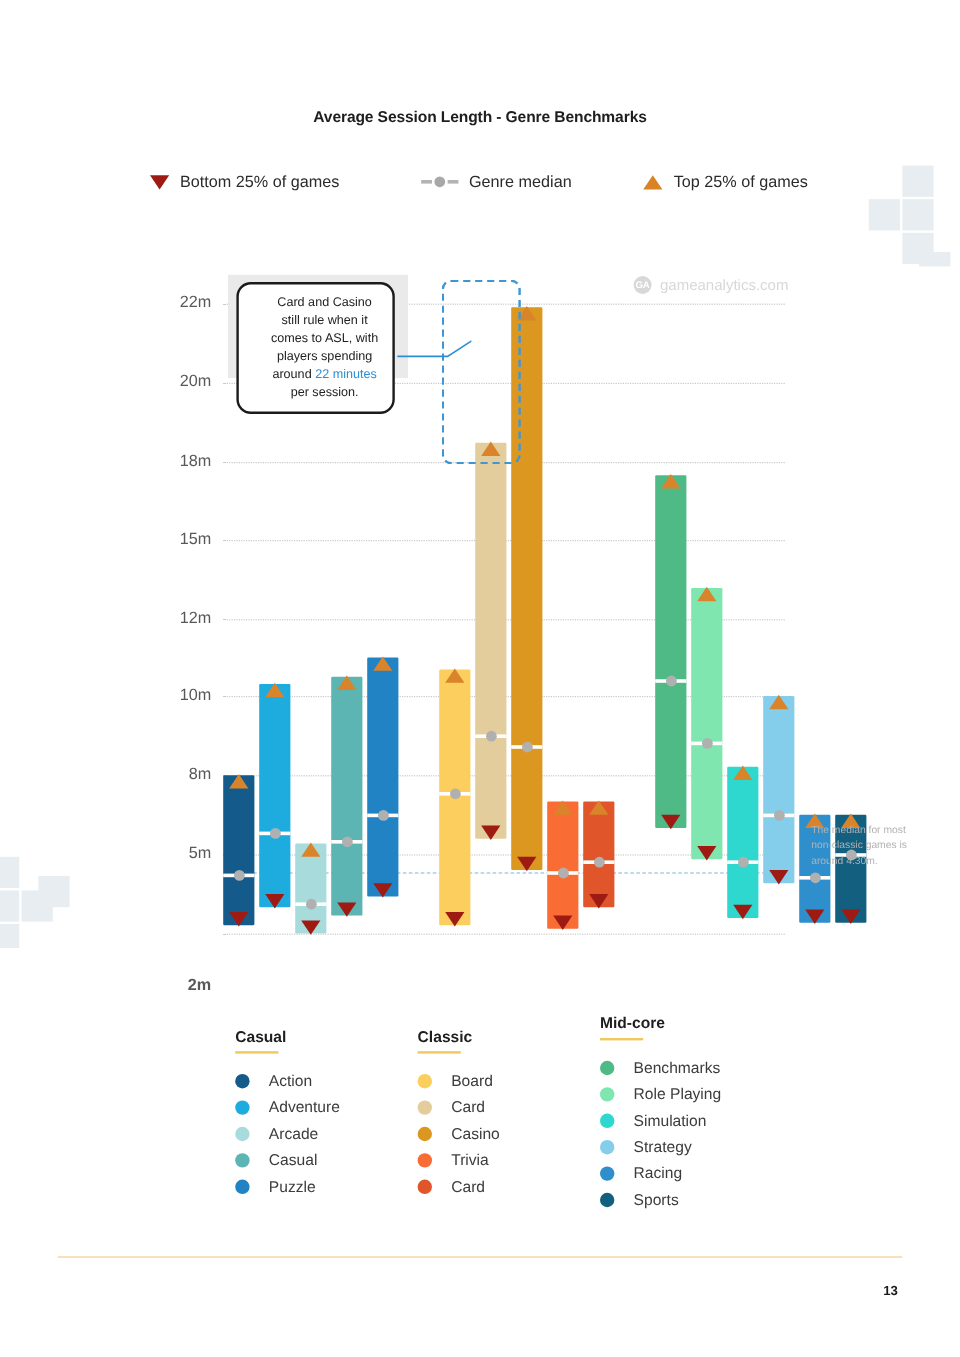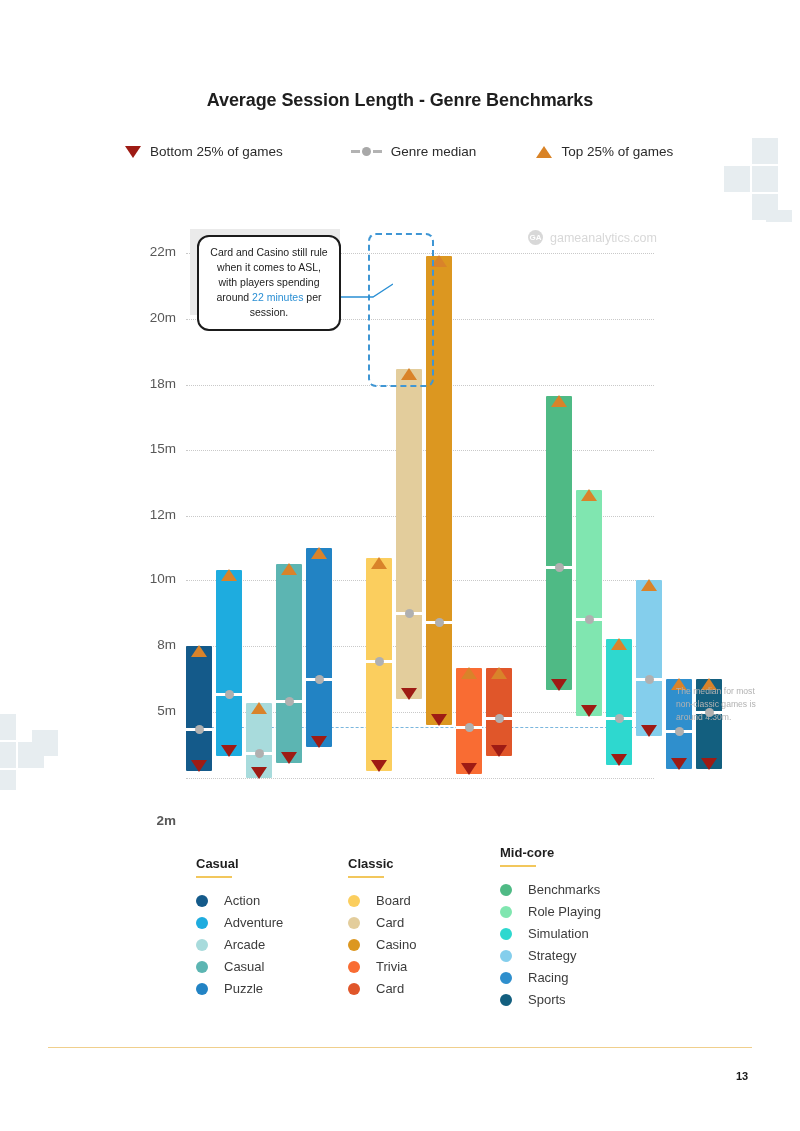--- a/index.html
+++ b/index.html
@@ -18,21 +18,21 @@
 
   
   .deco { position: absolute; background: #e7edf0; }
 
   
   .page-title {
     position: absolute;
     left: 0; right: 0;
     top: 90px;
     text-align: center;
-    font-size: 18px;
+    font-size: 13px;
     font-weight: bold;
     letter-spacing: -0.1px;
     color: #1e1e1e;
   }
 
   
   .top-legend {
     position: absolute;
     left: 125px;
     top: 144px;
@@ -137,22 +137,22 @@
   
   .callout-shade {
     position: absolute;
     left: 190px; top: 229px;
     width: 150px; height: 86px;
     background: #eaeaea;
   }
   .callout {
     position: absolute;
     left: 197px; top: 235px;
-    width: 144px;
-    padding: 8px 10px 9px 10px;
+    width: 132px;
+    padding: 8px 10px 9px 25px;
     background: #ffffff;
     border: 2px solid #1b1b1b;
     border-radius: 12px;
     font-size: 10.5px;
     line-height: 1.42;
     text-align: center;
     color: #222;
     box-sizing: border-box;
   }
   .callout b { color: #2a8fd4; font-weight: normal; }

